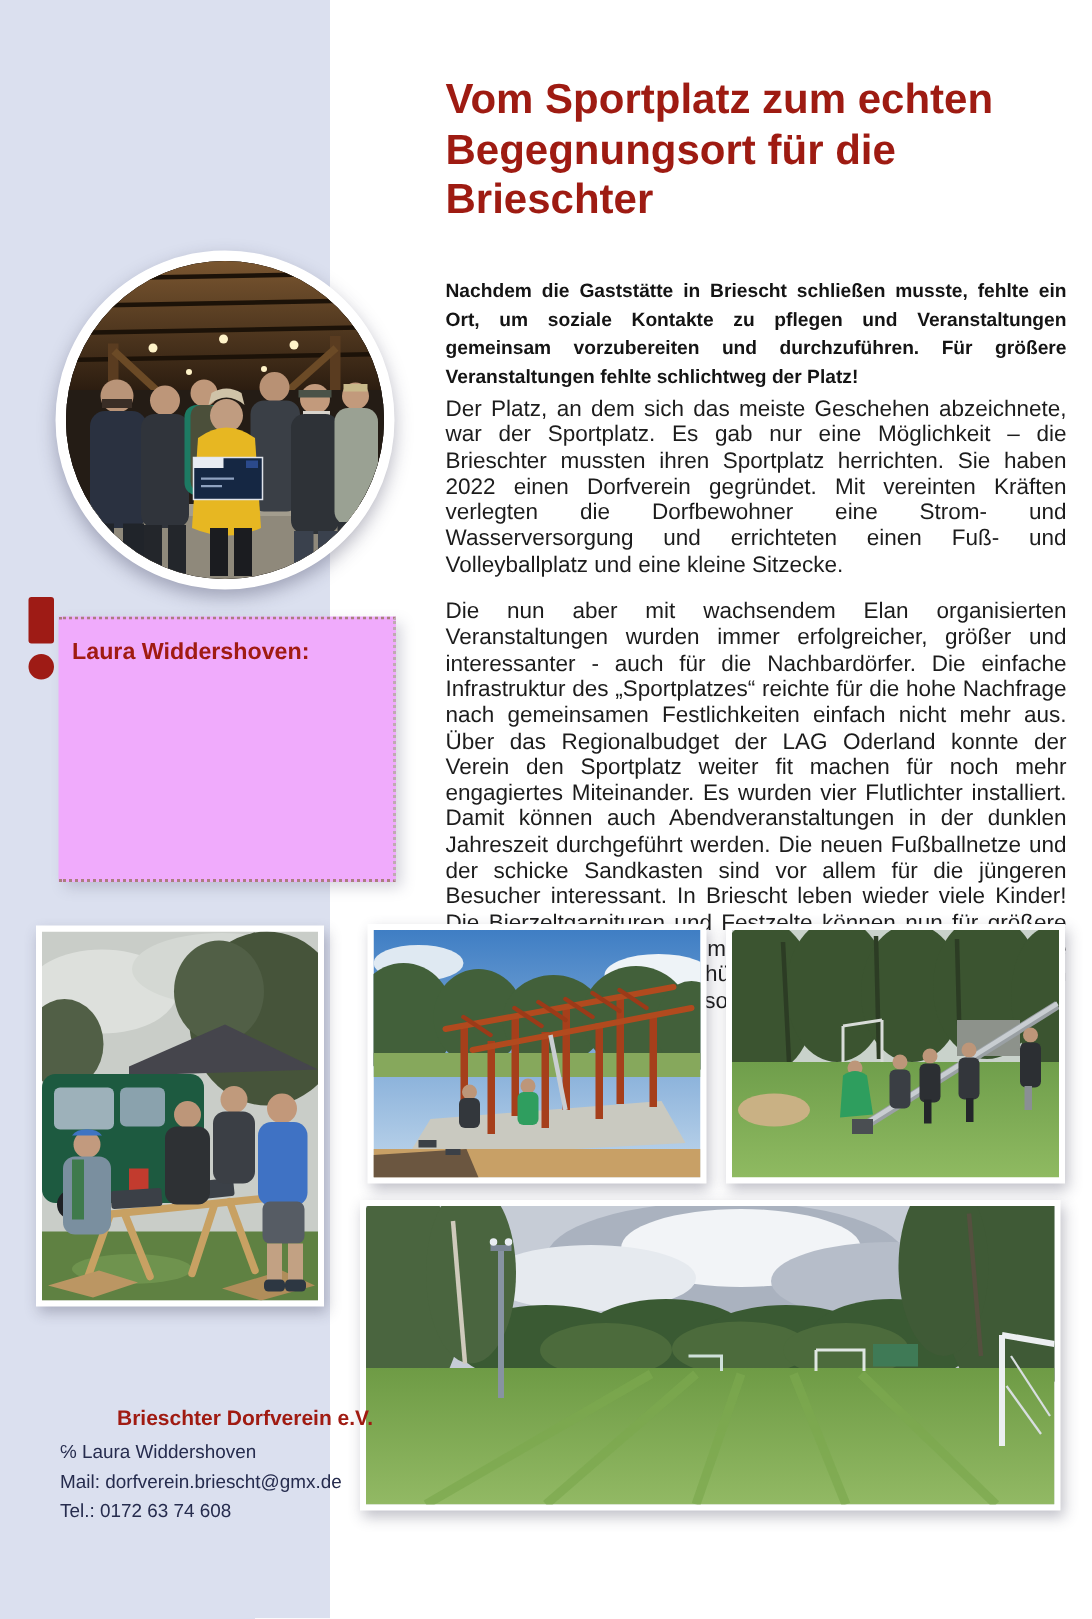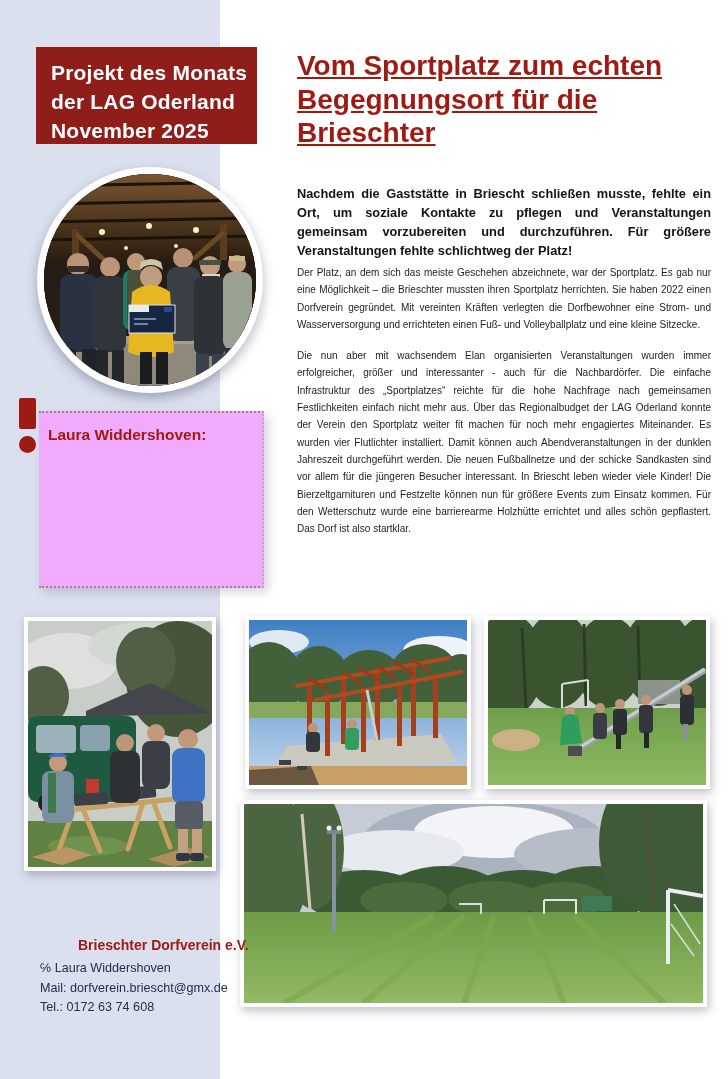--- a/index.html
+++ b/index.html
@@ -29,53 +29,48 @@
     position:absolute;left:39px;top:411px;width:225px;height:177px;background:#f0abfc;
     box-sizing:border-box;padding:13px 10px 0 9px;
     border-top:2px dotted #a9807d;border-bottom:2px dotted #a9807d;border-right:2px dotted #c0aab2;
     box-shadow:4px 4px 9px rgba(100,100,130,.28);
   }
   .quote-author{font-size:15.5px;font-weight:700;color:#a01b12;margin:0 0 7px 0;}
   .quote-text{font-size:12.2px;line-height:19.8px;color:#26262b;}
   
   .headline{
     position:absolute;left:297px;top:49px;width:408px;margin:0;
-    font-size:28px;line-height:33.5px;font-weight:700;color:#9e1b12;text-decoration:underline;
+    font-size:28px;line-height:33.5px;font-weight:700;color:#9e1b12;
   }
   .intro{
     position:absolute;left:297px;top:184px;width:414px;margin:0;
     font-size:12.8px;line-height:19px;font-weight:700;
     text-align:justify;color:#141414;
   }
-  .article-body{position:absolute;left:297px;top:264px;width:414px;font-size:10px;line-height:17.3px;text-align:justify;color:#1c1c1c;}
+  .article-body{position:absolute;left:297px;top:264px;width:414px;font-size:15px;line-height:17.3px;text-align:justify;color:#1c1c1c;}
   .article-body p{margin:0;}
   .article-body p + p{margin-top:14px;}
   
   .photo{position:absolute;background:#ffffff;padding:4px;box-shadow:2px 4px 9px rgba(60,60,85,.32);}
   .photo svg{display:block;}
   .photo-left{left:24px;top:617px;}
   .photo-mid{left:245px;top:616px;}
   .photo-right{left:484px;top:616px;}
   .photo-bottom{left:240px;top:800px;}
   
   .contact{position:absolute;left:40px;top:936px;font-size:12.6px;line-height:19.3px;color:#262c4e;}
   .contact .org{font-size:14px;font-weight:700;color:#a01b12;margin-bottom:4px;margin-left:38px;}
 </style>
 </head>
 <body>
 
 <div id="page">
 
   <div class="sidebar-bg"></div>
 
-  <div class="badge">
-    <div>Projekt des Monats</div>
-    <div>der LAG Oderland</div>
-    <div>November 2025</div>
-  </div>
 
   <div class="circle-photo">
     <svg width="212" height="212" viewBox="0 0 212 212" aria-hidden="true">
       <defs>
         <linearGradient id="ceil" x1="0" y1="0" x2="0" y2="1">
           <stop offset="0" stop-color="#7a5630"></stop>
             <stop offset="1" stop-color="#2c1d10"></stop>
         </linearGradient>
       </defs>
       <rect x="0" y="0" width="212" height="212" fill="#171310"></rect>

